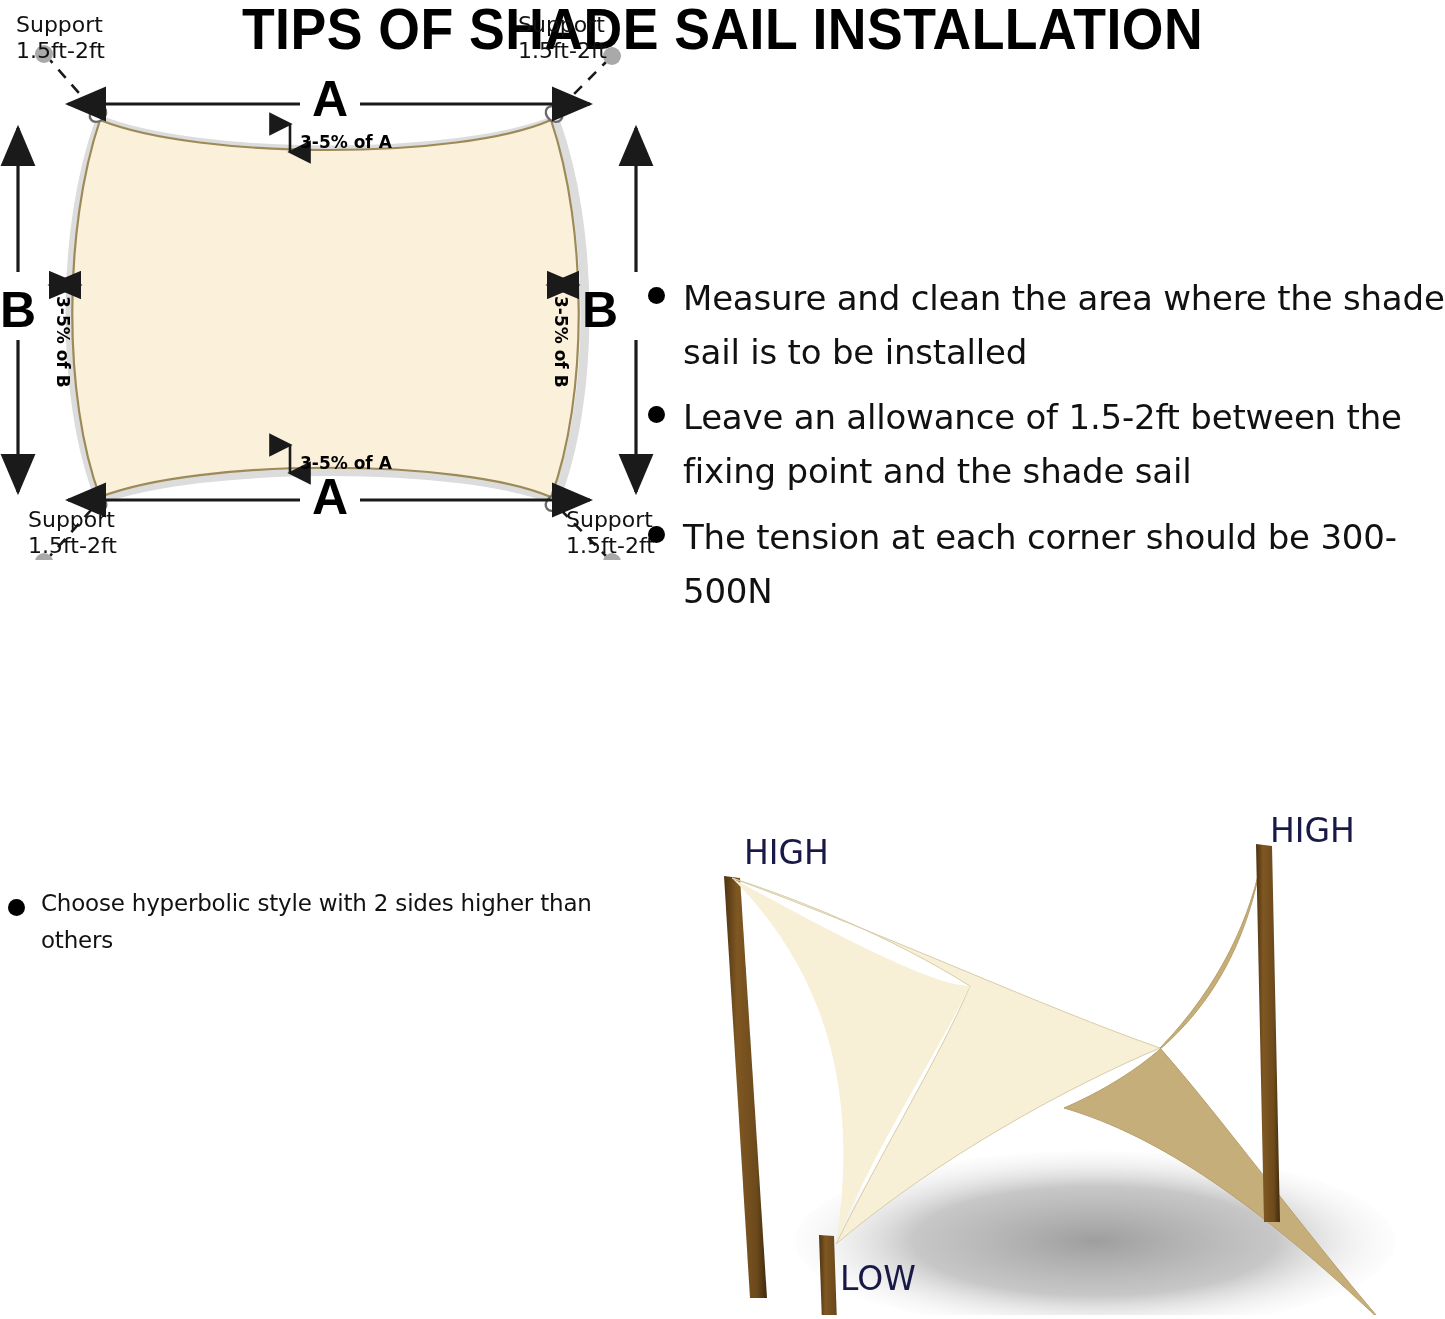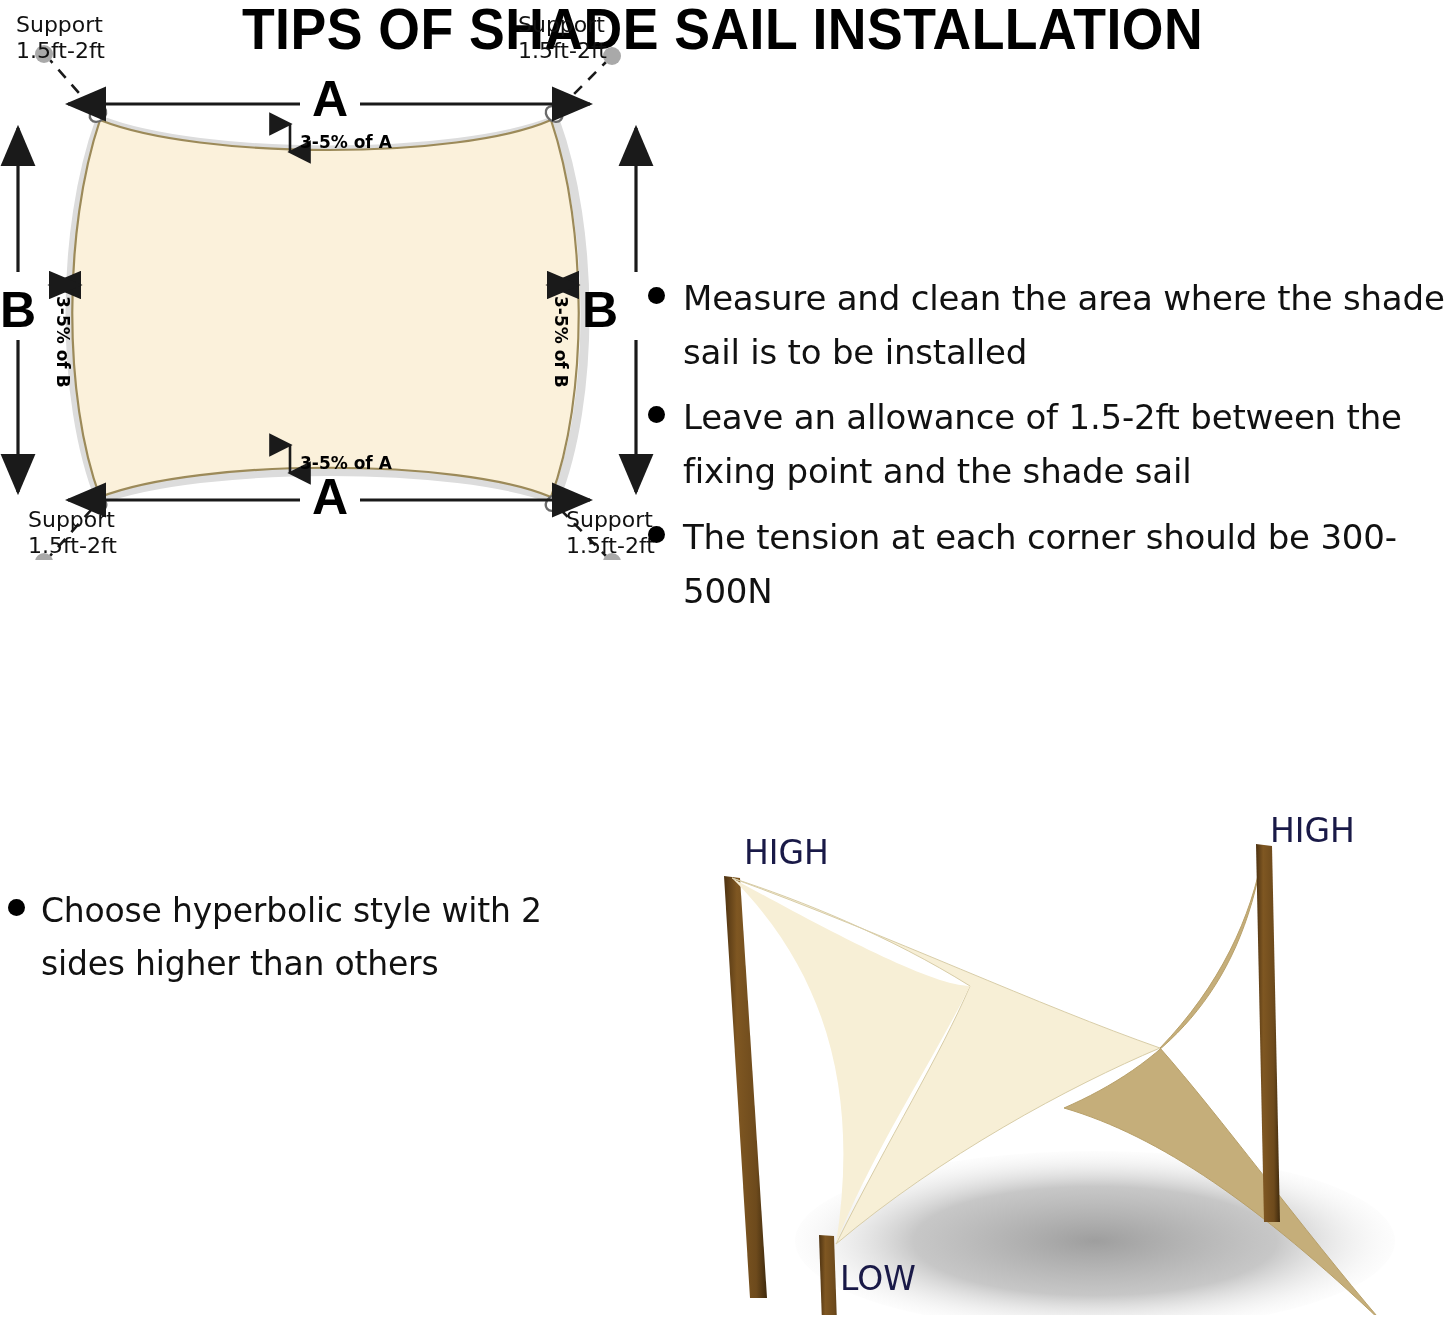--- a/index.html
+++ b/index.html
@@ -73,21 +73,21 @@
   }
 
   
   #style-list {
     position: absolute;
     left: 8px;
     top: 885px;
     width: 620px;
   }
   #style-list .tip-bullet { margin-top: 14px; margin-right: 16px; }
-  #style-list .tip-text { font-size: 33px; line-height: 1.6; }
+  #style-list .tip-text { font-size: 23px; line-height: 1.6; }
 
   
   #sail-illustration {
     position: absolute;
     left: 640px;
     top: 786px;
     width: 805px;
     height: 529px;
   }
   #sail-illustration svg { display: block; }

